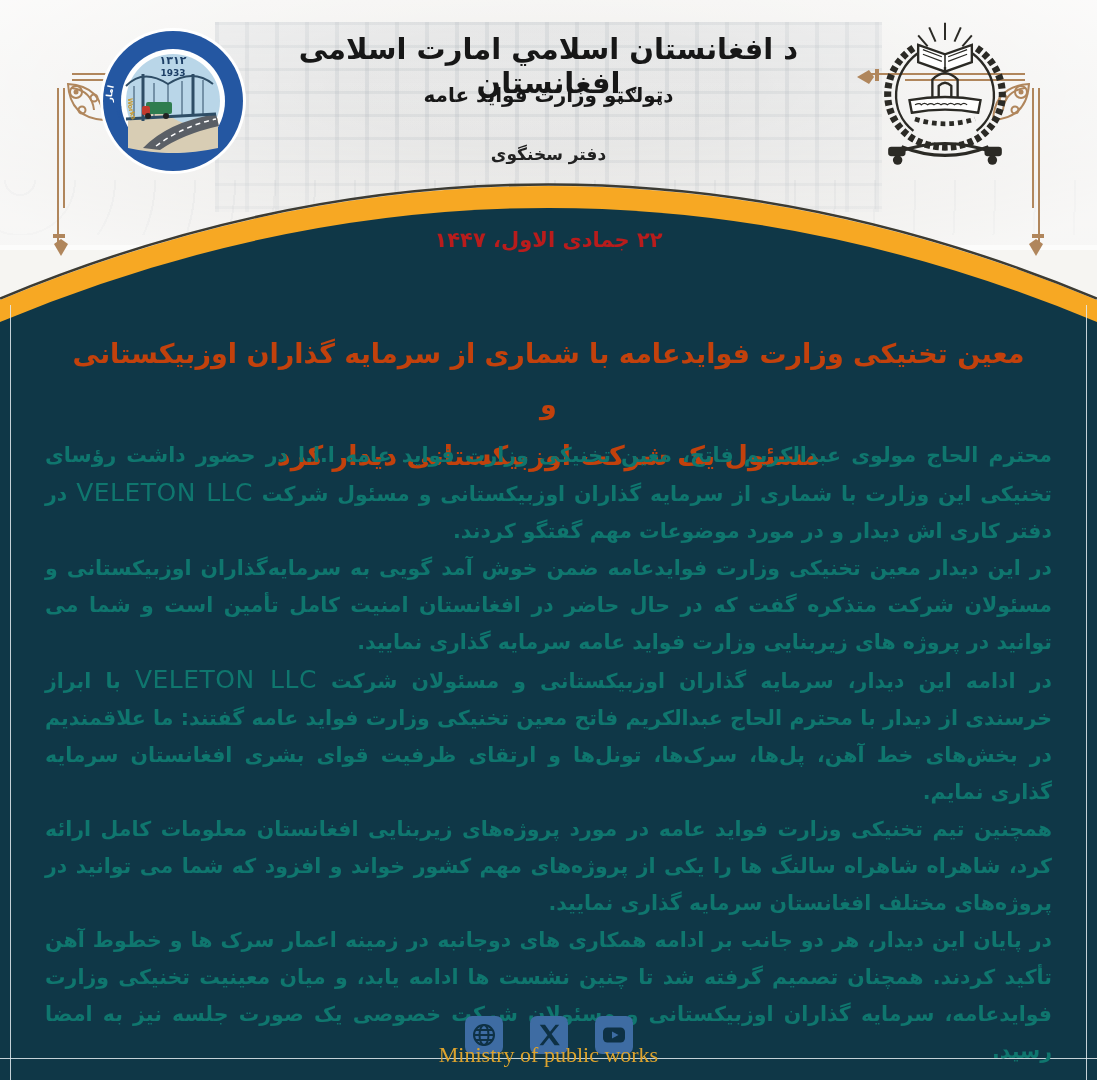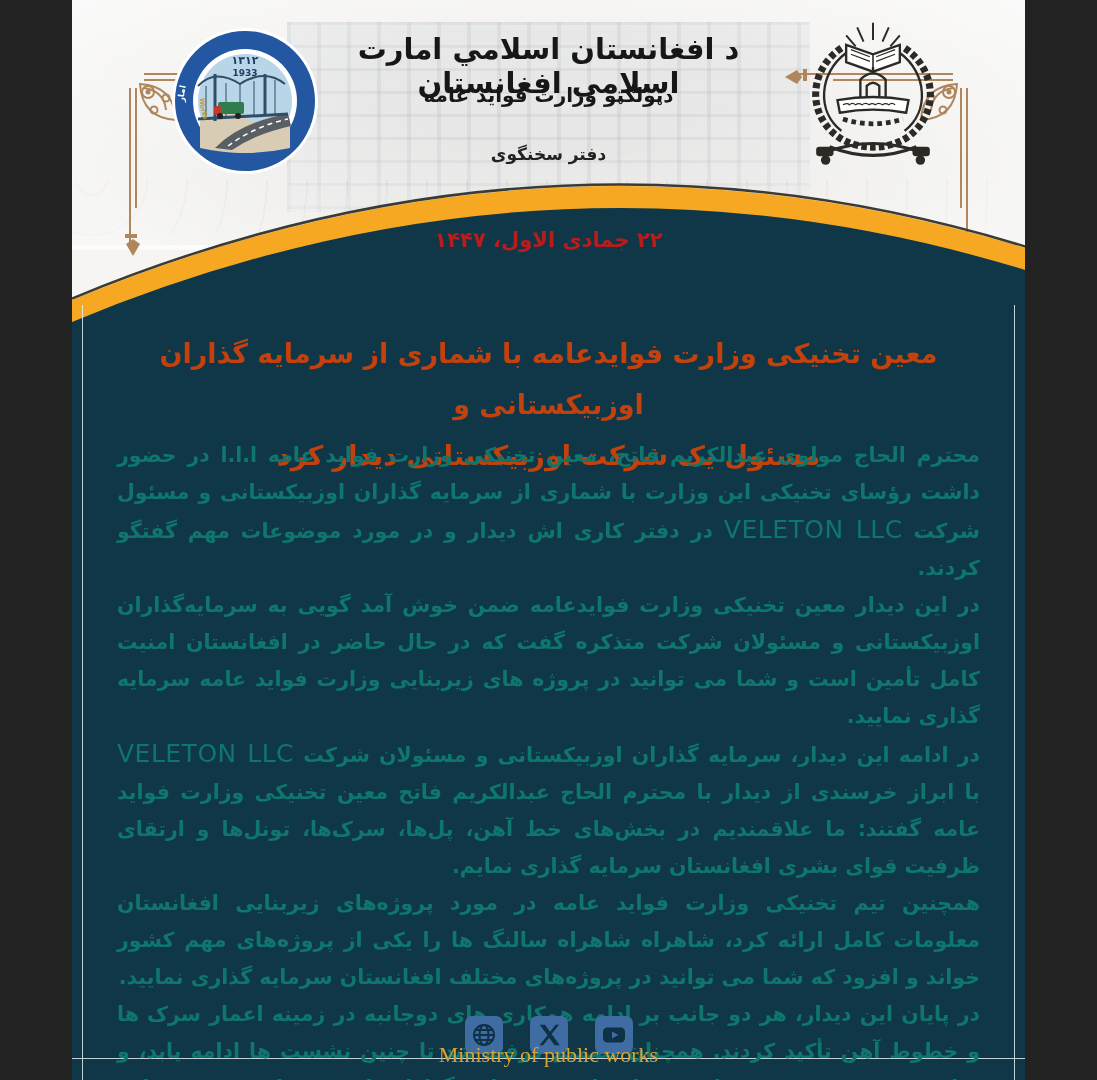--- a/index.html
+++ b/index.html
@@ -1,17 +1,17 @@
 <!DOCTYPE html>
 <html lang="fa" dir="rtl"><head>
 <meta charset="utf-8">
 <style>
   html,body{margin:0;padding:0;background:#222;}
   .page{
-    position:relative;width:953px;height:1080px;overflow:hidden;
+    position:relative;width:1097px;height:1080px;overflow:hidden;
     background:#f6f5f2;font-family:"DejaVu Sans",sans-serif;
     margin:0 auto;
   }
   
   .photo-sky{position:absolute;left:0;top:0;right:0;height:245px;
     background:linear-gradient(180deg,#f4f3f1 0%,#edecea 55%,#e3e1dd 100%);}
   .photo-building{position:absolute;left:215px;right:215px;top:22px;height:190px;
     background:
       repeating-linear-gradient(90deg, rgba(100,115,130,.22) 0 4px, transparent 4px 30px),
       repeating-linear-gradient(180deg, rgba(100,115,130,.20) 0 3px, transparent 3px 23px),

